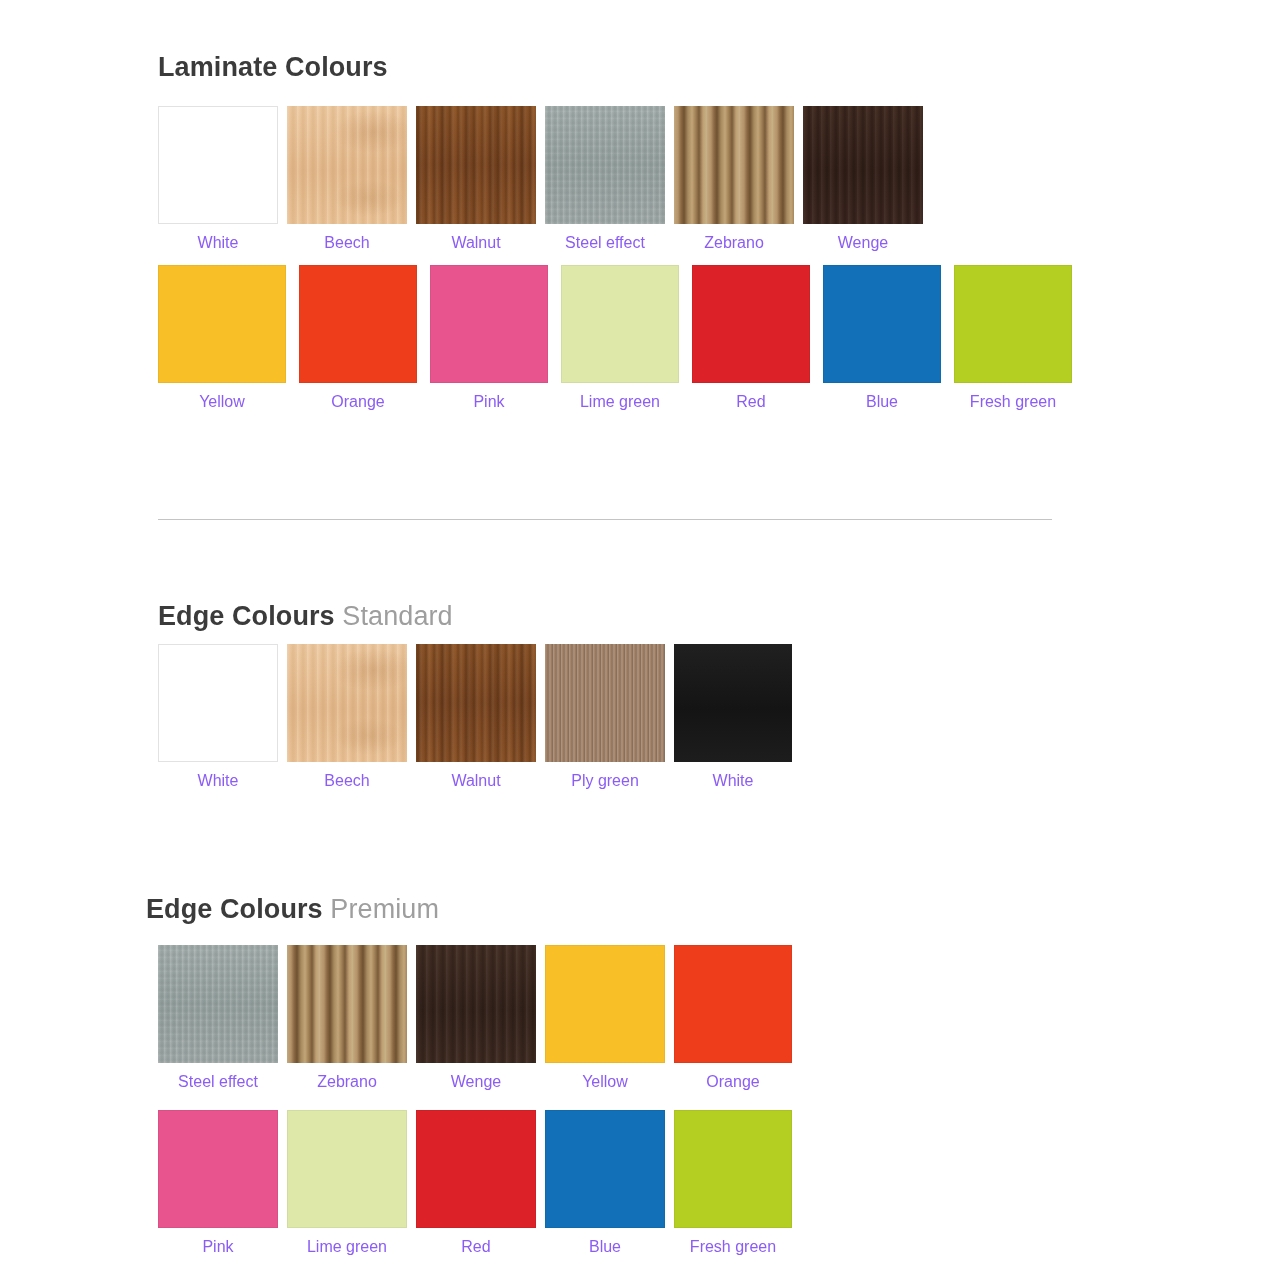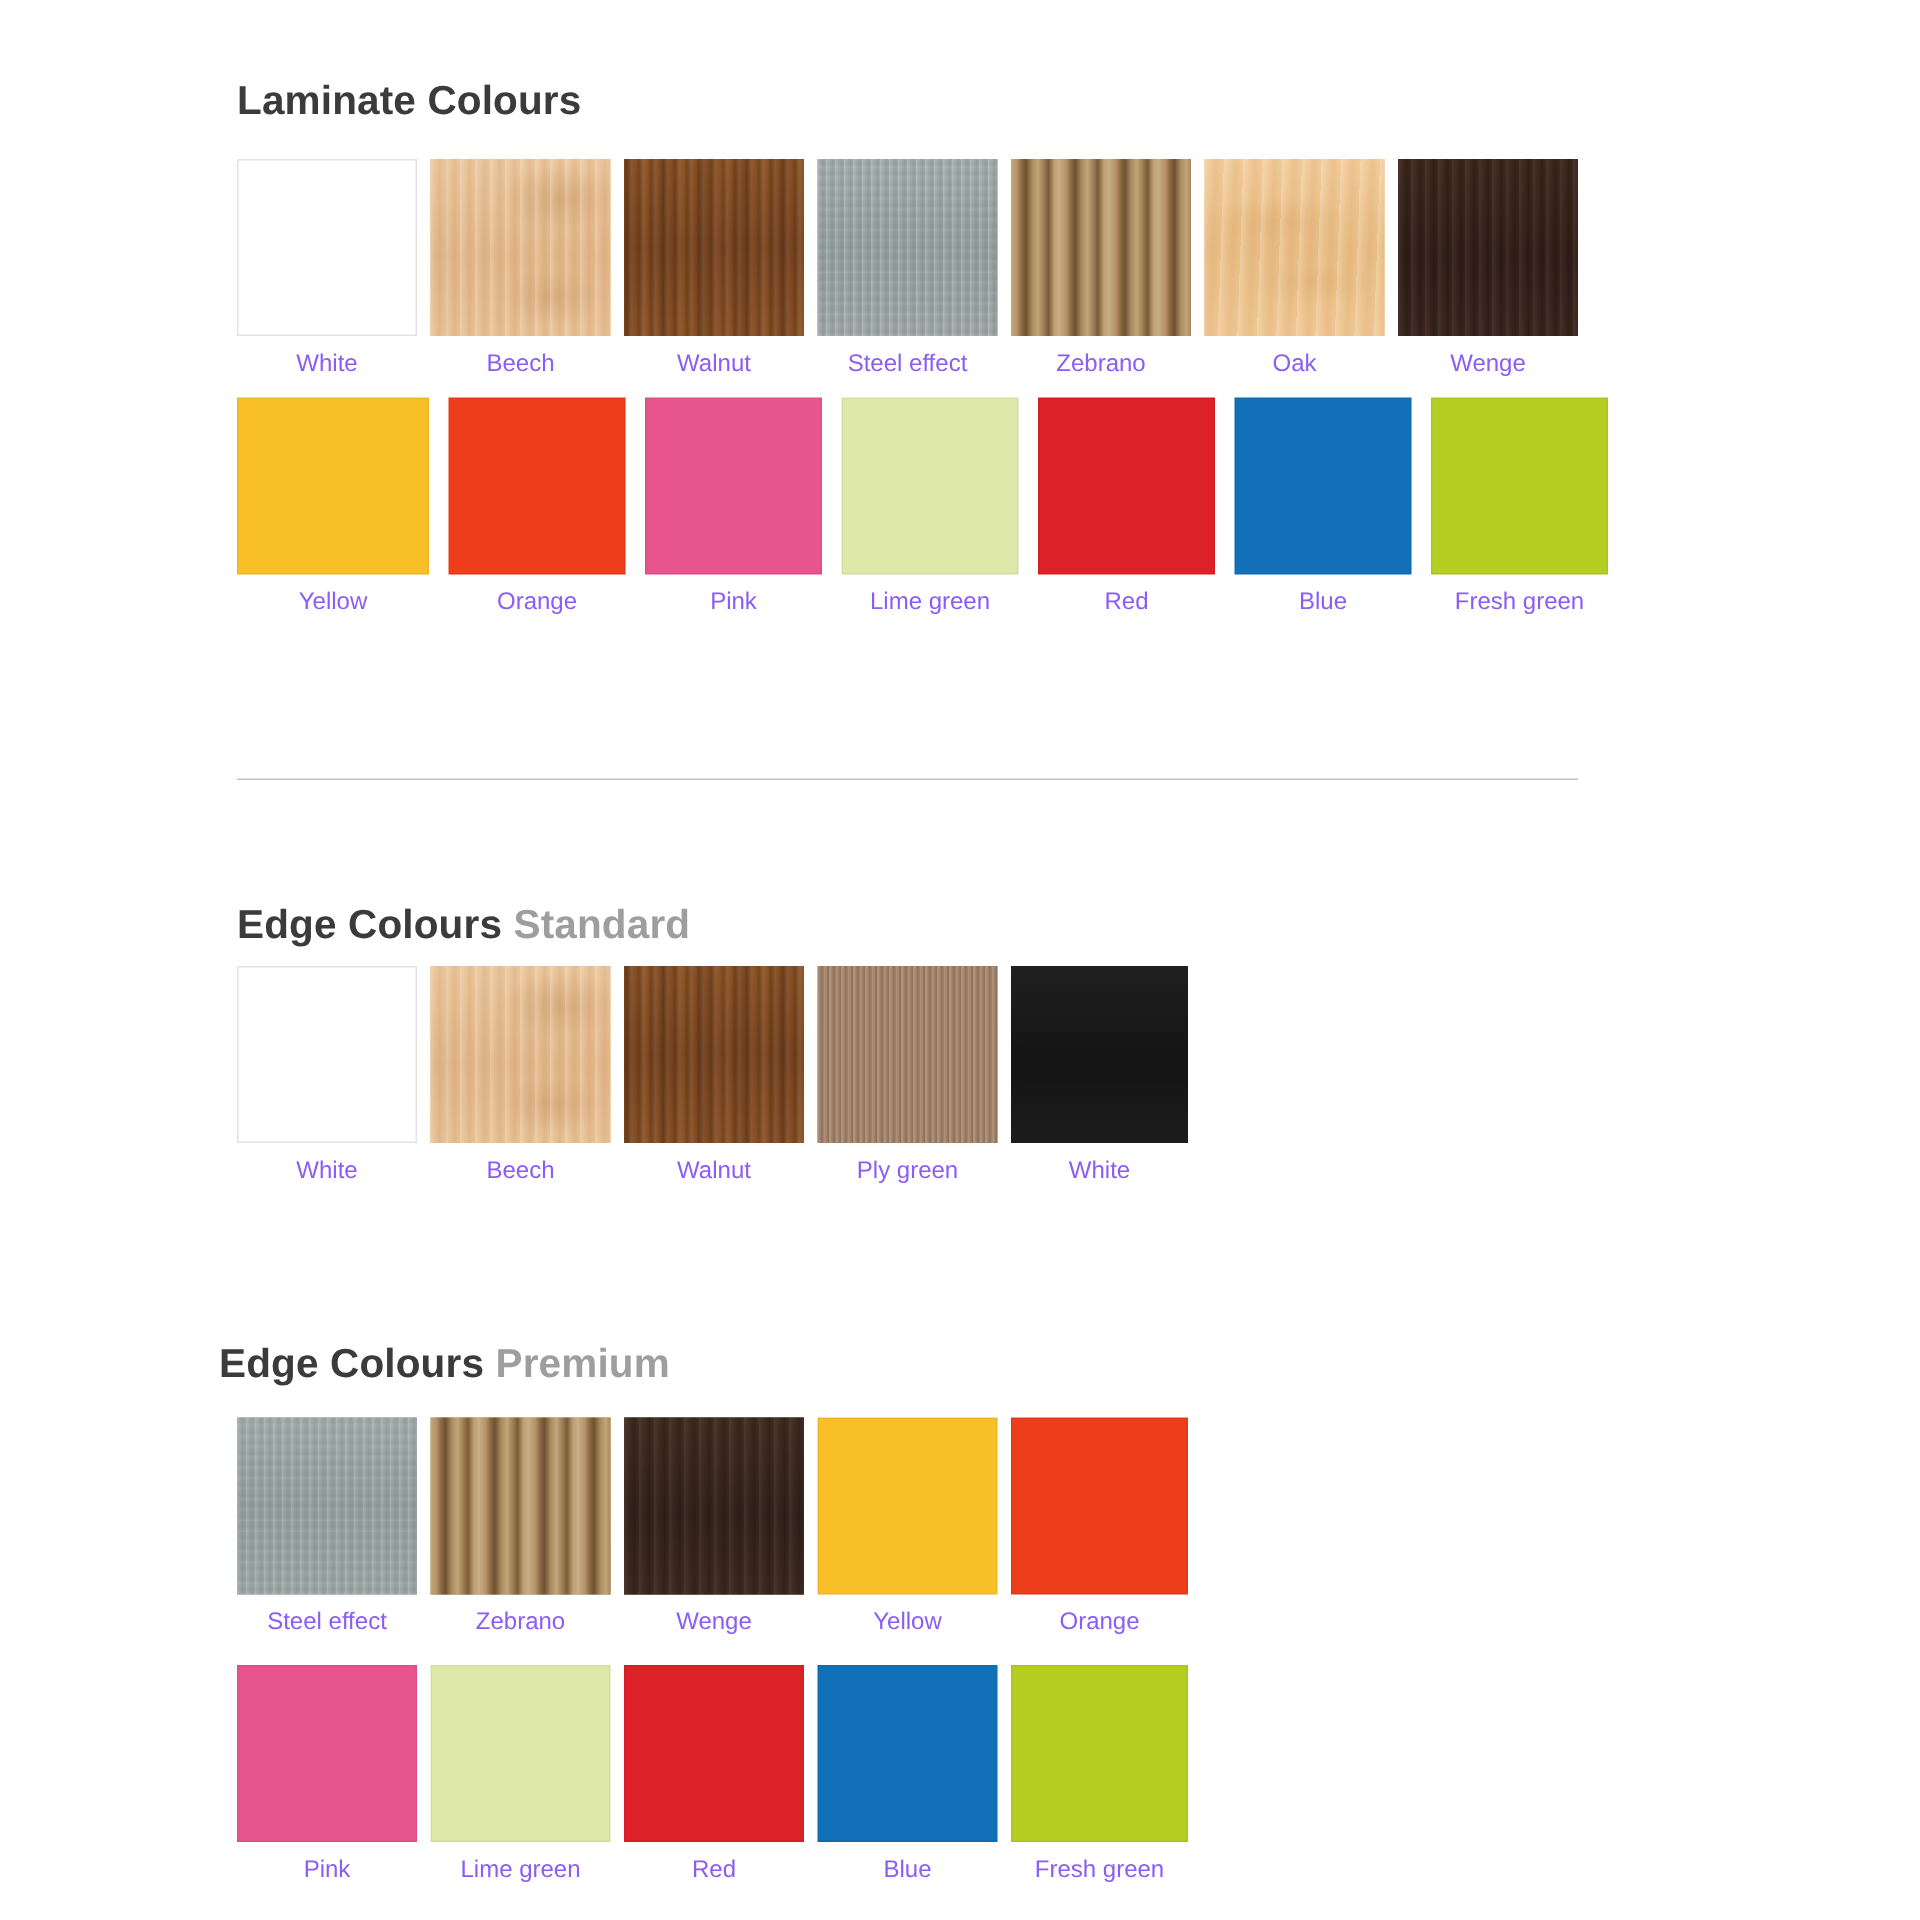--- a/index.html
+++ b/index.html
@@ -29,21 +29,21 @@
     position: absolute;
     font-size: 27px;
     font-weight: bold;
     color: #3b3b3b;
     letter-spacing: 0.1px;
     white-space: nowrap;
     line-height: 1;
   }
   .section-heading .qualifier {
     color: #9e9e9e;
-    font-weight: bold;
+    font-weight: normal;
   }
 
   
   .swatch-row {
     position: absolute;
     display: flex;
     align-items: flex-start;
   }
   .swatch-cell {
     display: flex;
@@ -231,24 +231,20 @@
         </div>
         <div class="swatch-cell">
           <div class="swatch-chip sw-steel" title="Steel effect" style="width: 120px;"></div>
           <div class="swatch-label">Steel effect</div>
         </div>
         <div class="swatch-cell">
           <div class="swatch-chip sw-zebrano" title="Zebrano" style="width: 120px;"></div>
           <div class="swatch-label">Zebrano</div>
         </div>
         <div class="swatch-cell">
-          <div class="swatch-chip sw-oak" title="Oak" style="width: 120px;"></div>
-          <div class="swatch-label">Oak</div>
-        </div>
-        <div class="swatch-cell">
           <div class="swatch-chip sw-wenge" title="Wenge" style="width: 120px;"></div>
           <div class="swatch-label">Wenge</div>
         </div>
       </div>
       <div class="swatch-row" style="left: 158px; top: 265px; gap: 13px;">
         <div class="swatch-cell">
           <div class="swatch-chip sw-yellow sw-solid-edge" title="Yellow" style="width: 128px; background-color: rgb(249, 191, 39);"></div>
           <div class="swatch-label">Yellow</div>
         </div>
         <div class="swatch-cell">

